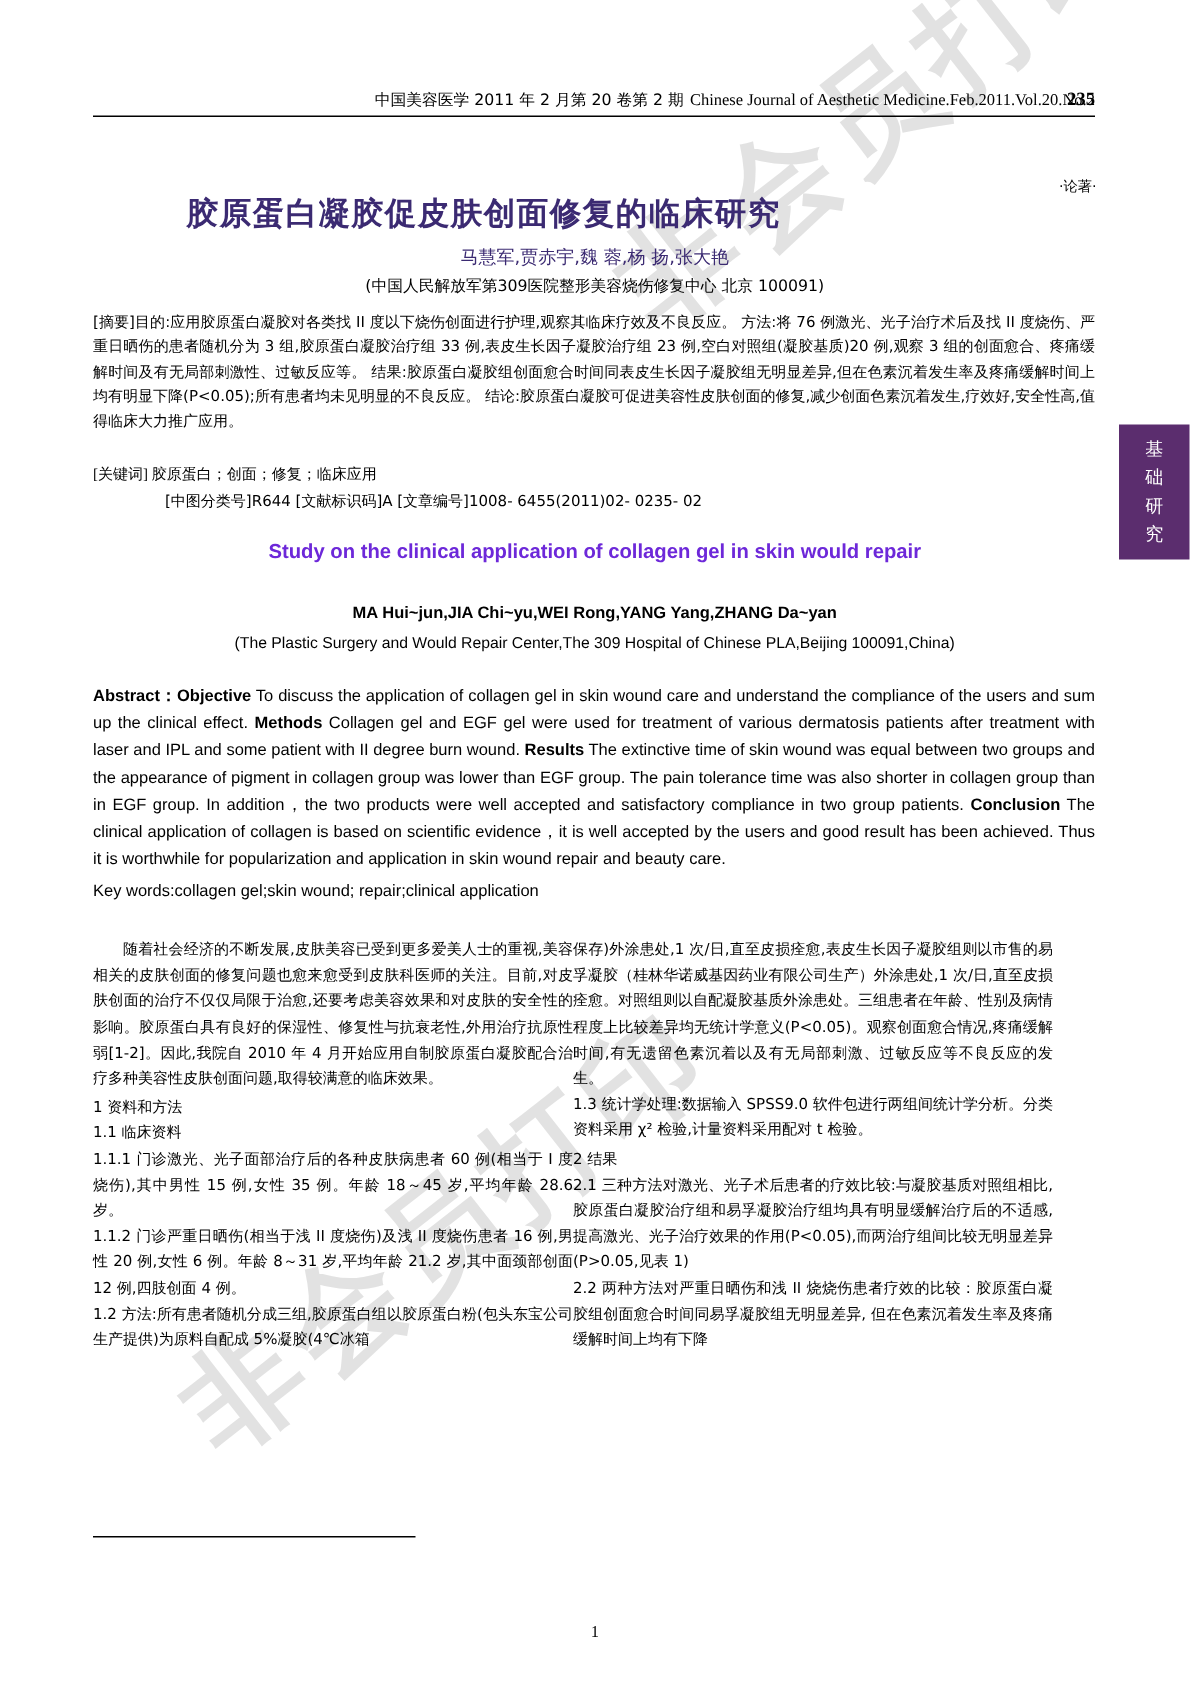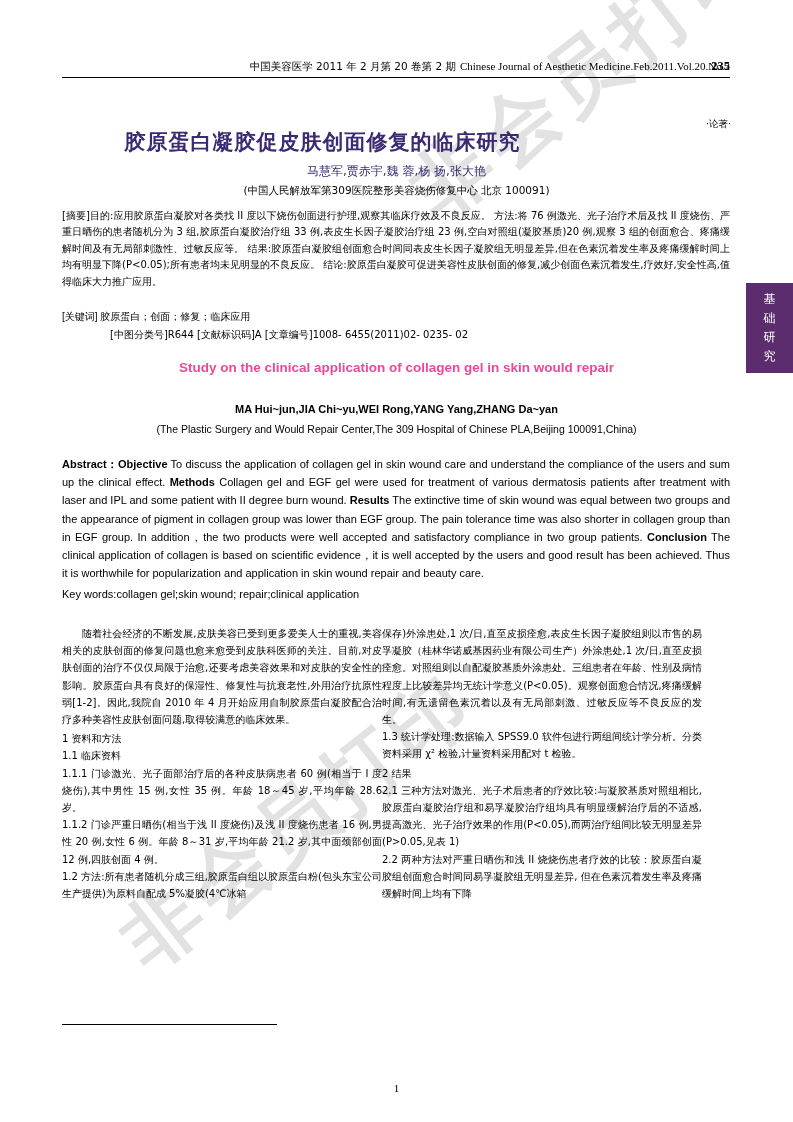--- a/index.html
+++ b/index.html
@@ -149,21 +149,21 @@
     font-size: 10px;
     line-height: 16.4px;
     text-align: justify;
     z-index: 10;
   }
   .kw-zh {
     position: absolute;
     left: 62px;
     top: 309px;
     width: 668px;
-    font-family: Liberation Sans, sans-serif;
+    font-family: Liberation Serif, serif;
     font-size: 10px;
     line-height: 16.4px;
     z-index: 10;
   }
   .clc-zh {
     position: absolute;
     left: 62px;
     top: 327px;
     width: 668px;
     font-family: "DejaVu Sans", sans-serif;
@@ -195,21 +195,21 @@
   
   .title-en {
     position: absolute;
     left: 0;
     top: 360px;
     width: 793px;
     text-align: center;
     font-family: "Liberation Sans", sans-serif;
     font-weight: bold;
     font-size: 13.5px;
-    color: #ec4899;
+    color: #6d28d9;
     z-index: 10;
   }
   .authors-en {
     position: absolute;
     left: 0;
     top: 403px;
     width: 793px;
     text-align: center;
     font-family: "Liberation Sans", sans-serif;
     font-weight: bold;

